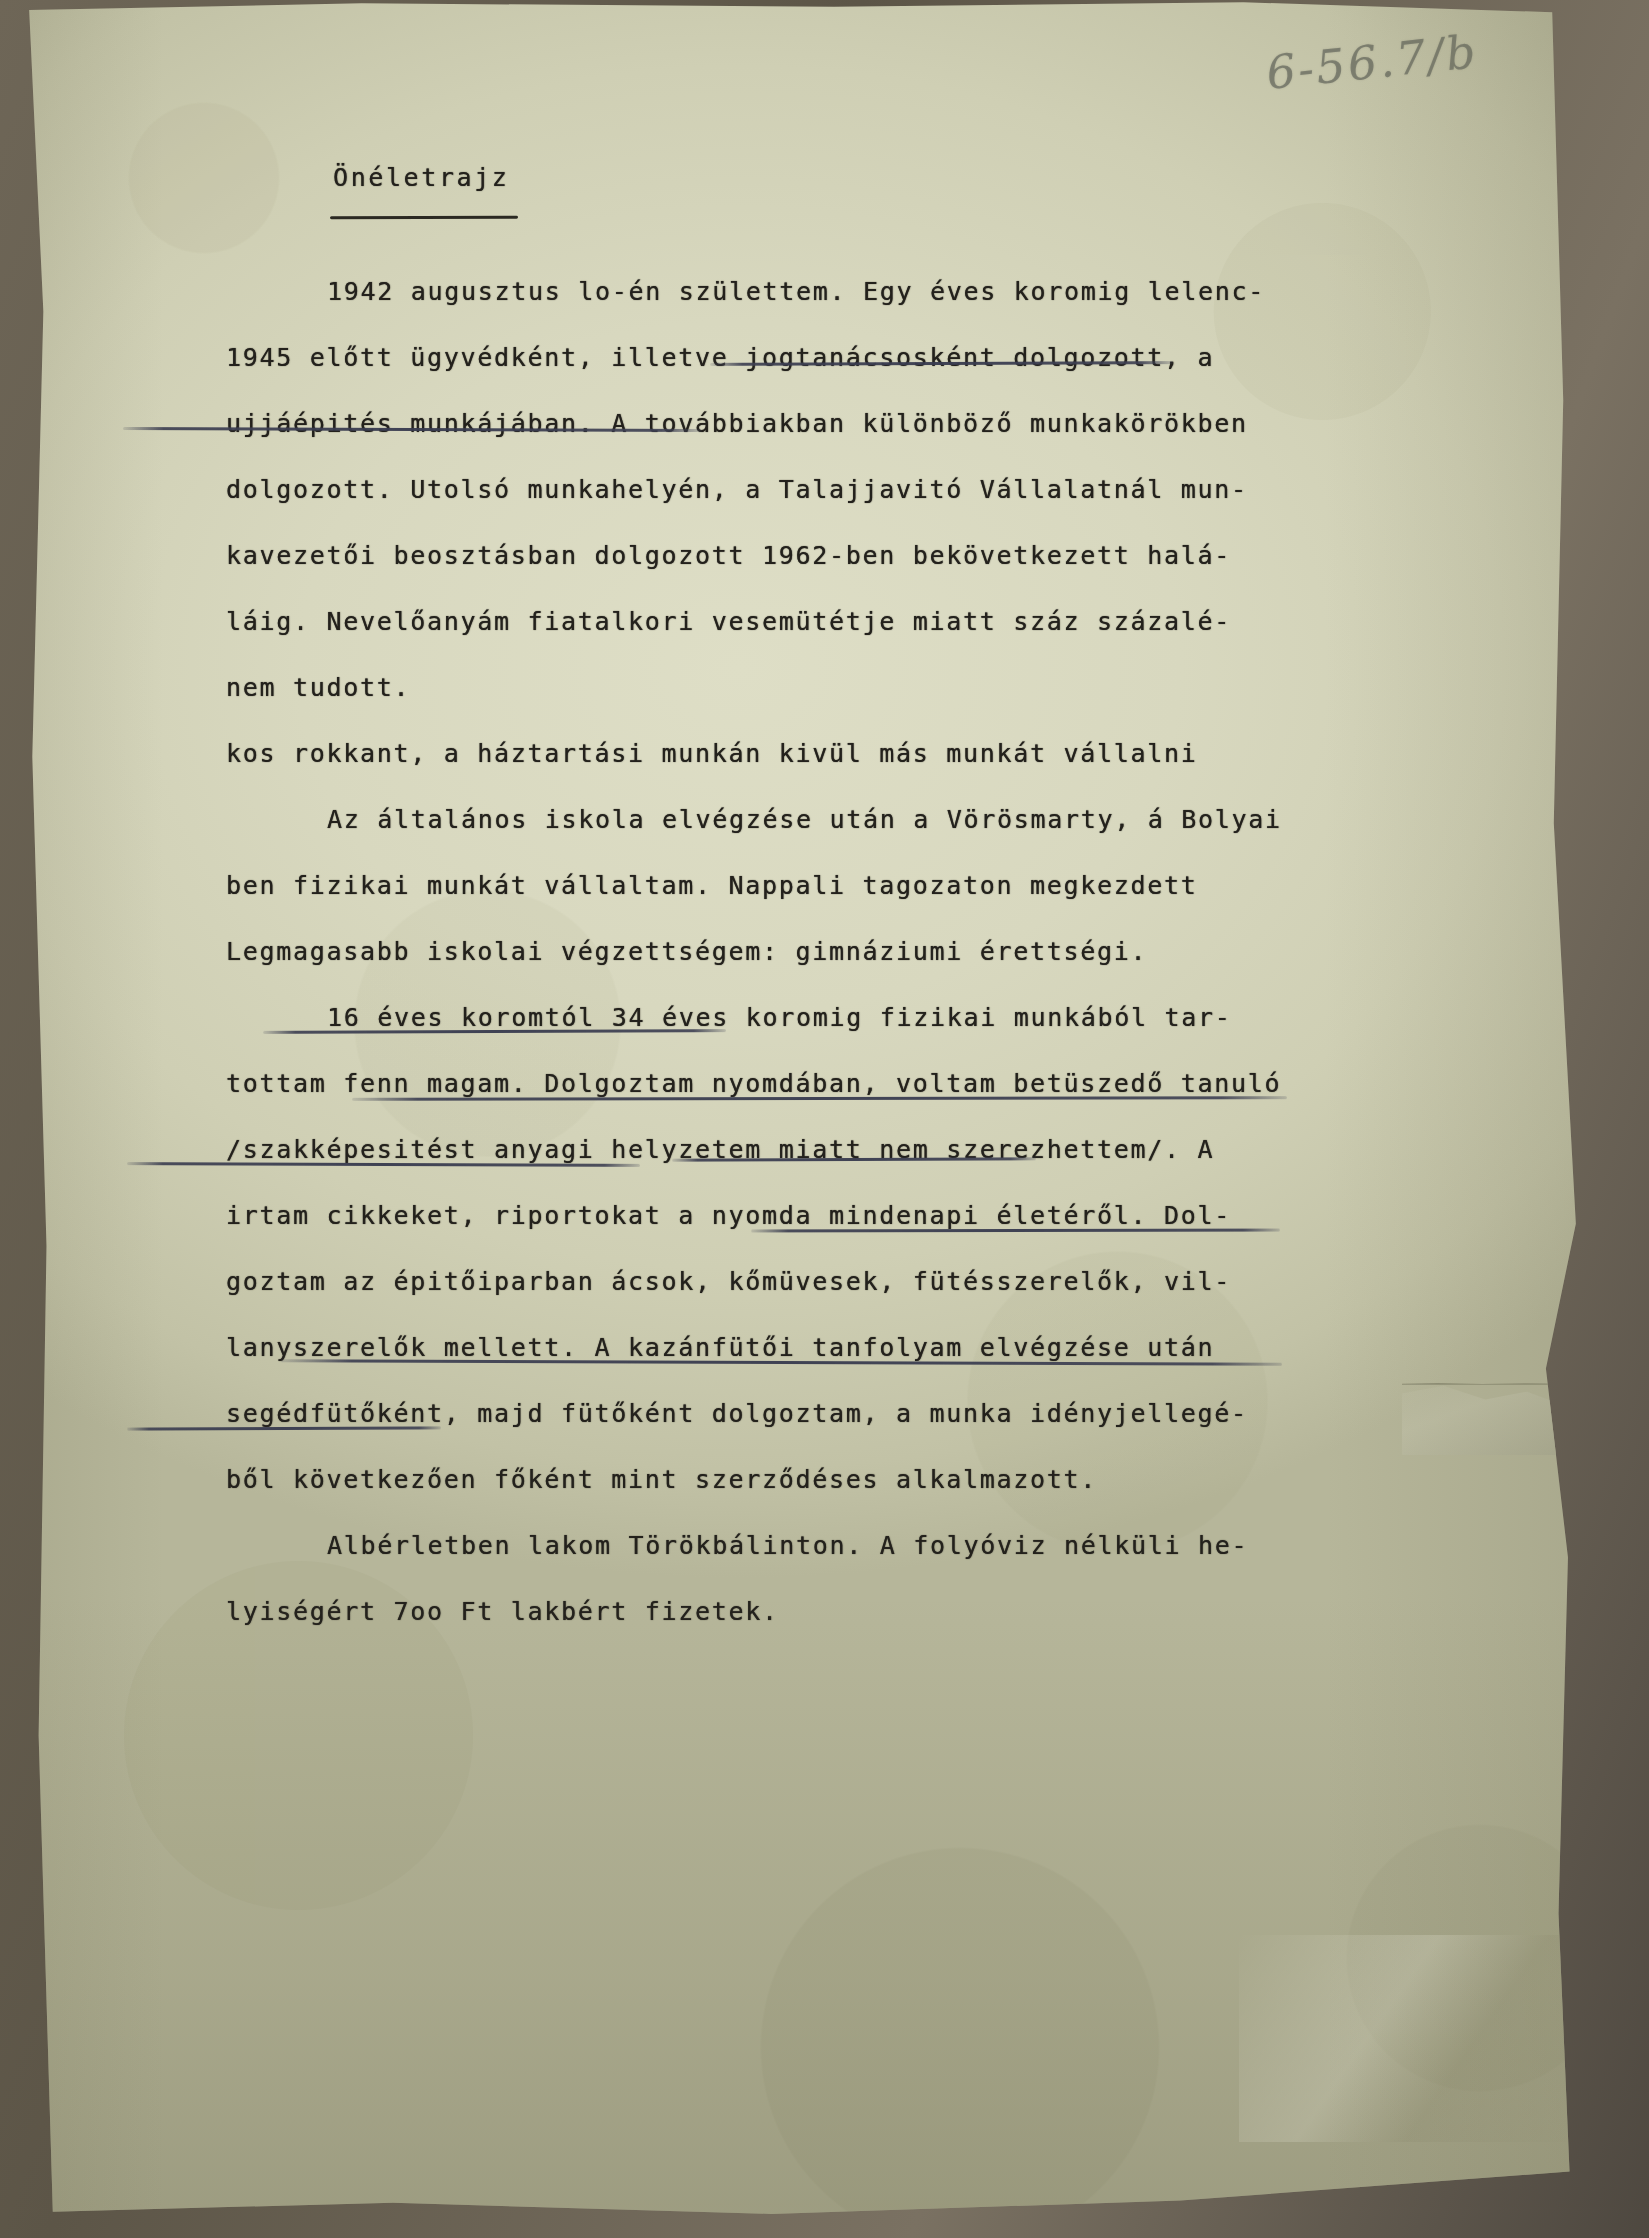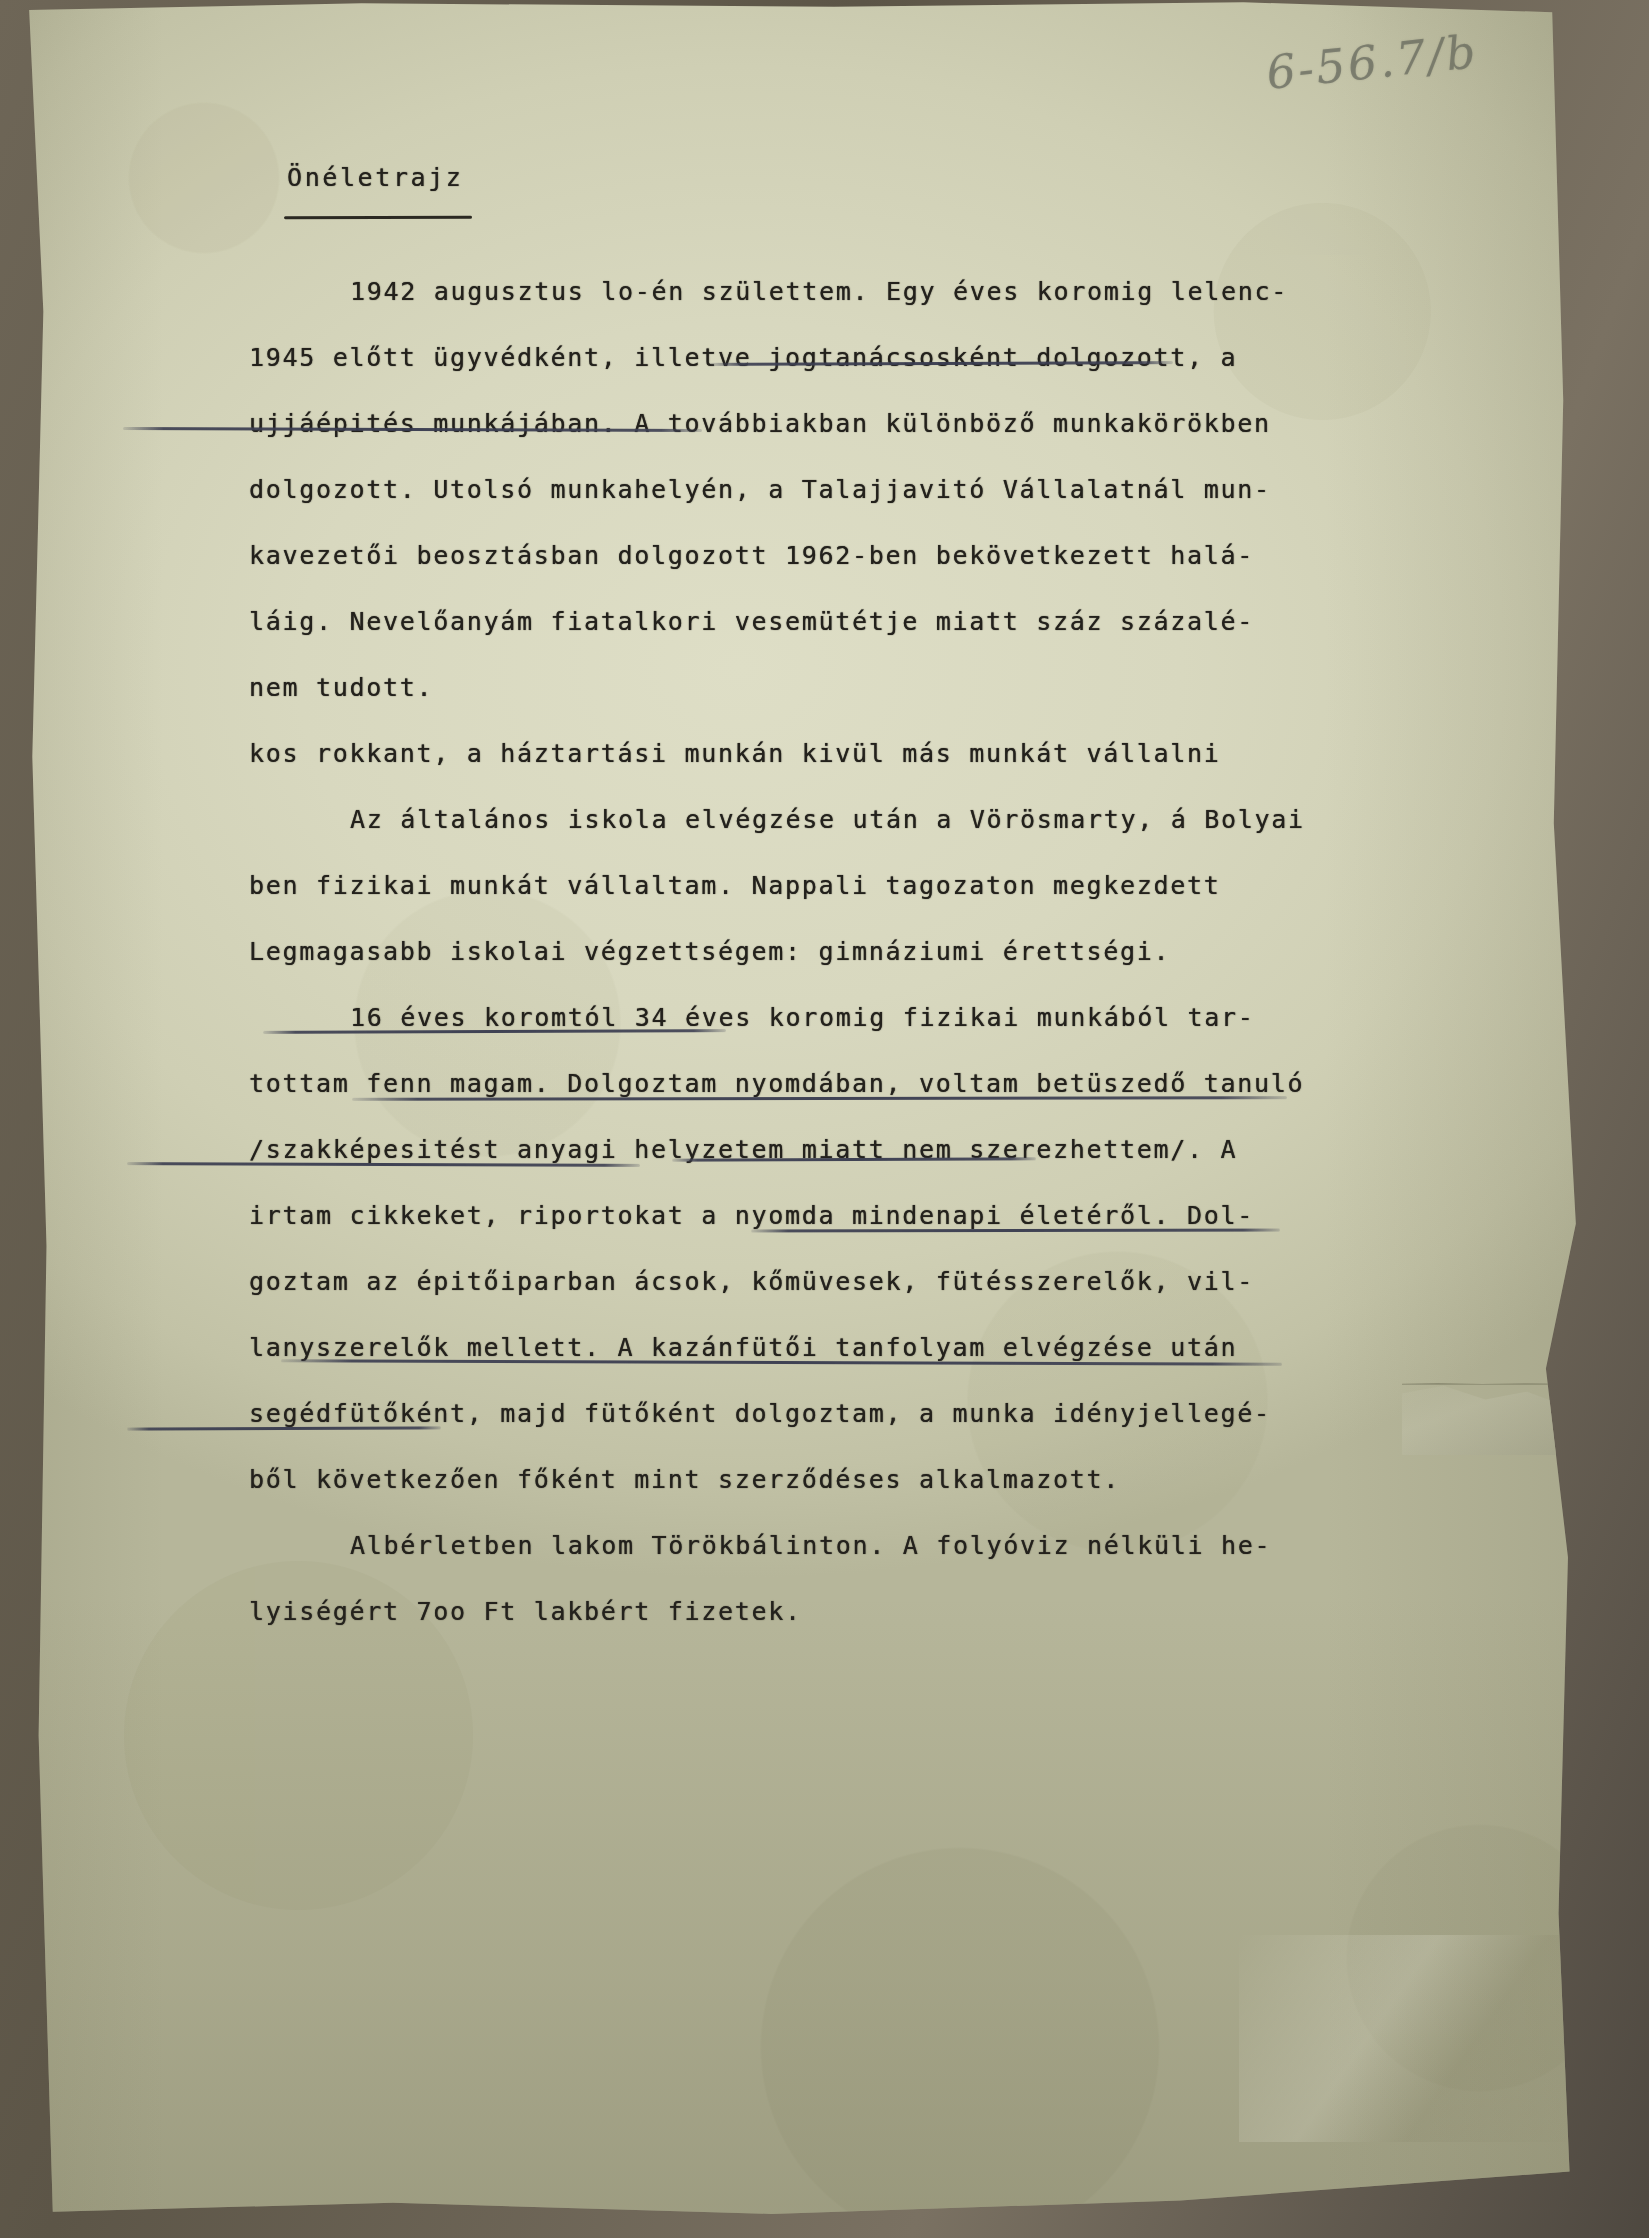--- a/index.html
+++ b/index.html
@@ -62,34 +62,34 @@
   .typed{
     position:absolute;
     left:211px;top:145px;width:1174px;
     color:#23211c;
     font-size:25px;
     letter-spacing:1.7px;
     line-height:66px;
     text-shadow:0 0 0.9px rgba(35,33,28,.75), 0.5px 0.3px 1.2px rgba(60,58,48,.35);
   }
   .title{
-    margin-left:61px;margin-bottom:48px;
+    margin-left:107px;margin-bottom:48px;
     letter-spacing:2.6px;
     display:inline-block;
     text-align:center;
   }
   .title-wrap{display:block;}
   .tu{position:relative;display:inline-block;}
   .tu::after{
     content:"";position:absolute;left:-3.3px;right:-8.3px;bottom:-7.4px;height:2.5px;
     background:#2b2922;border-radius:1.7px;
     transform:rotate(-.15deg);
   }
   p.para{margin:0 0 0 0;}
-  .ln{display:block;white-space:pre;position:relative;margin-left:23px;}
+  .ln{display:block;white-space:pre;position:relative;}
   .ind{padding-left:101px;}
 
   
   .pu{
     position:absolute;height:2.5px;
     background:linear-gradient(to right, rgba(70,72,88,.15) 0%, rgba(62,64,82,.92) 7%, rgba(55,58,78,.95) 50%, rgba(62,64,82,.9) 93%, rgba(70,72,88,.2) 100%);
     border-radius:2.5px;
     filter:blur(0.3px);
   }
   .pu.w1{transform:rotate(-0.22deg);}

